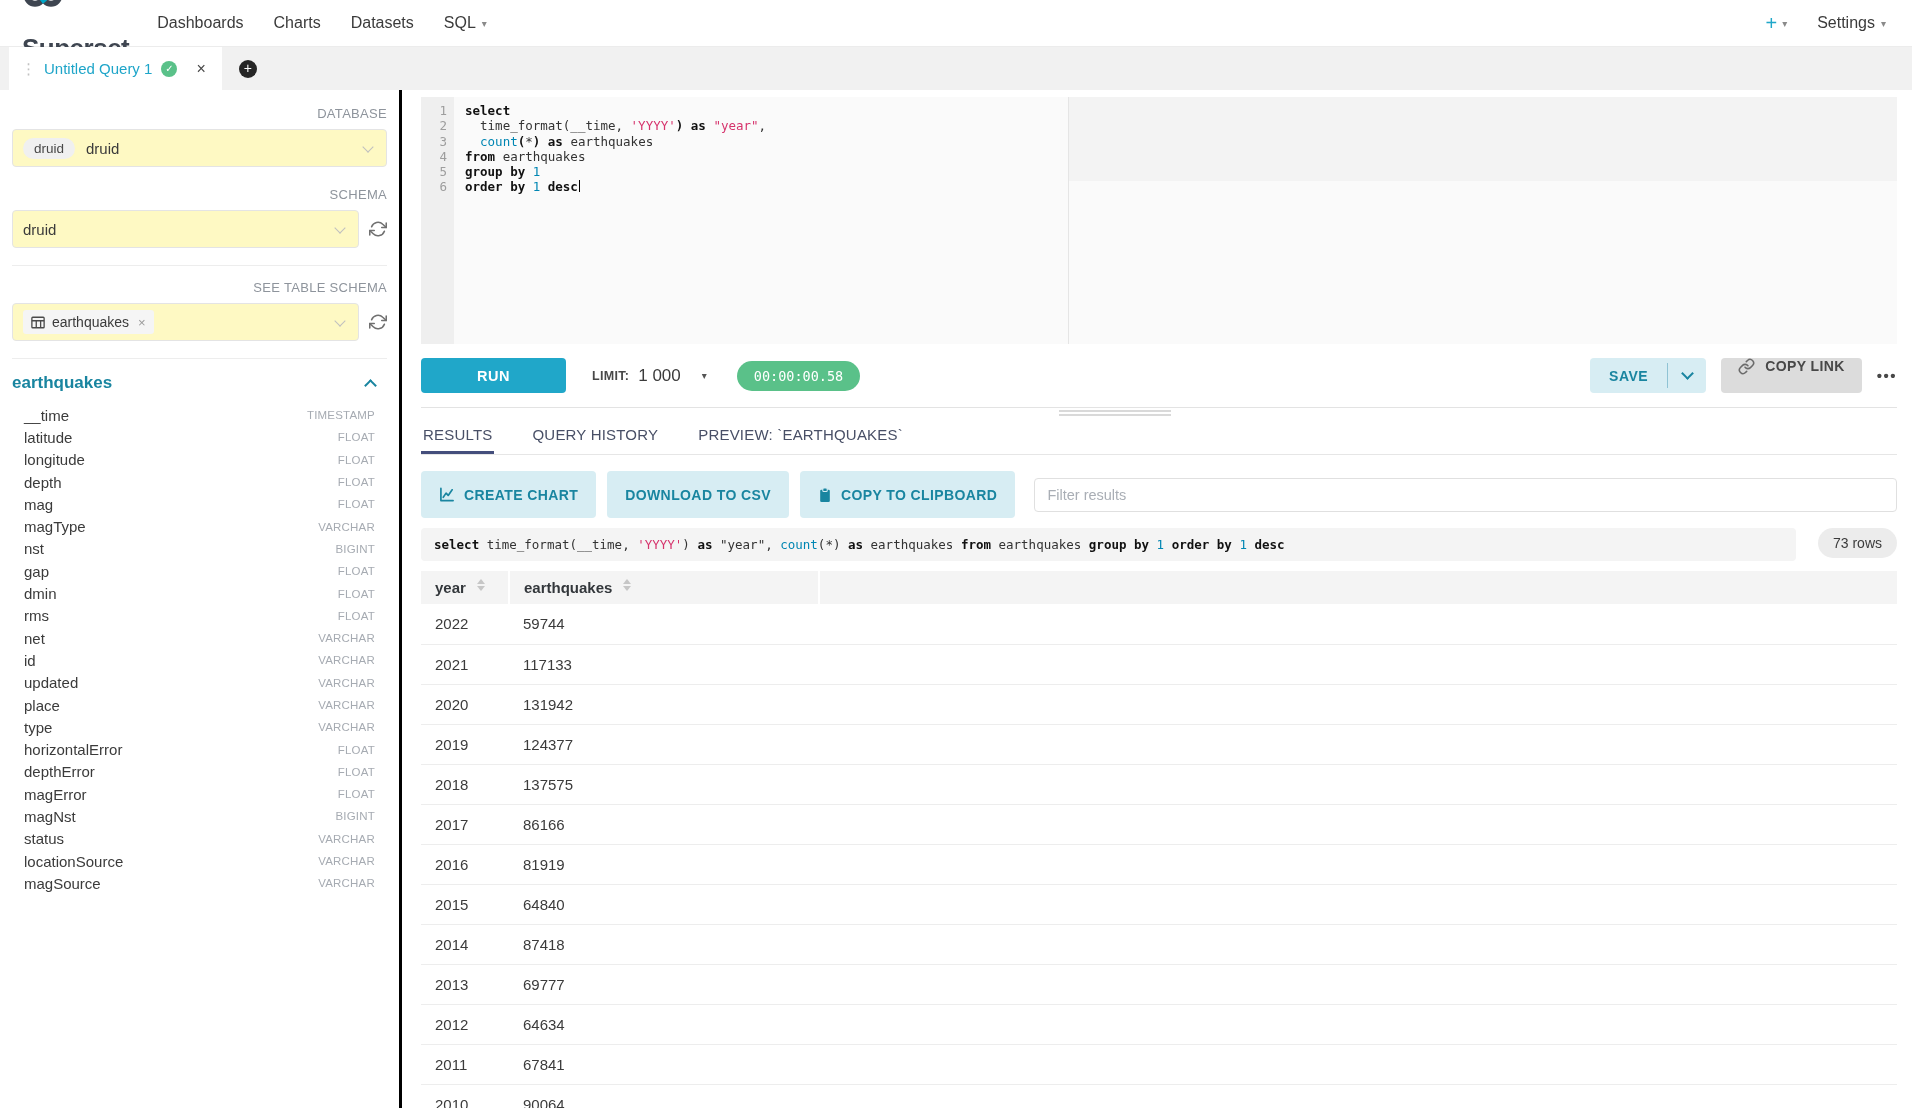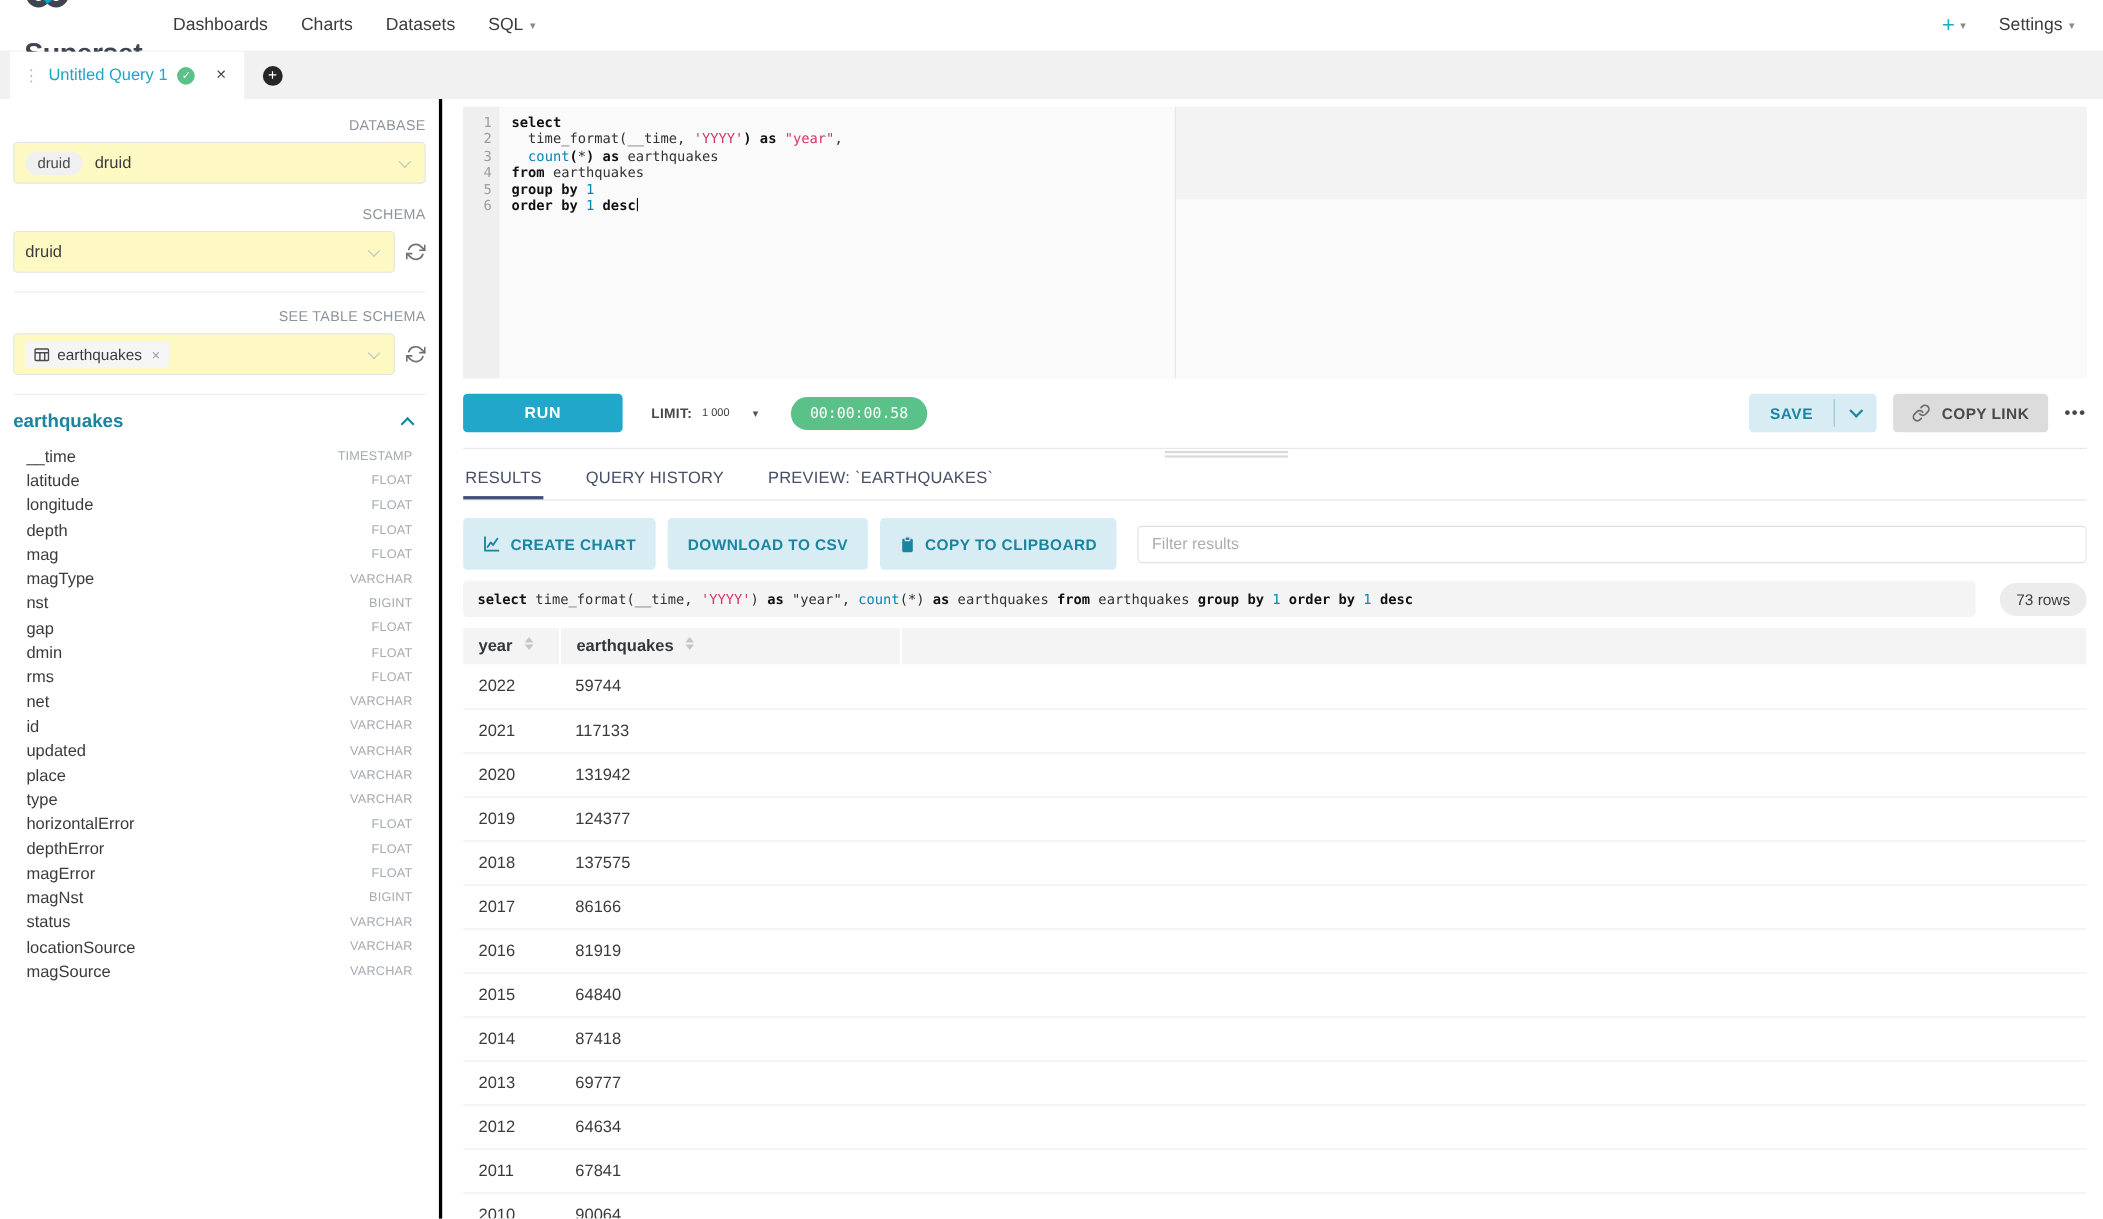--- a/index.html
+++ b/index.html
@@ -69,54 +69,54 @@
   .fn { color:#0086b3; }
   .num { color:#0086b3; }
   .str { color:#d6336c; }
   .cursor { display:inline-block; width:1.5px; height:12px; background:#000; margin-left:1px; vertical-align:-1px; }
 
   .toolbar { height:63px; display:flex; align-items:center; }
   .run-btn { width:145px; height:35px; background:#20a7c9; color:#fff; border:none; border-radius:4px;
     font-family:inherit; font-weight:700; font-size:14.5px; letter-spacing:0.6px; }
   .limit { margin-left:26px; display:flex; align-items:center; gap:9px; }
   .limit-label { font-size:12.5px; font-weight:700; color:#484848; letter-spacing:0.3px; }
-  .limit-value { font-size:10px; }
+  .limit-value { font-size:17px; }
   .limit-caret { font-size:10px; color:#555; margin-left:12px; }
   .timer { margin-left:30px; background:#5ac189; color:#fff; border-radius:17px;
     padding:7px 17px; font:13.5px "DejaVu Sans Mono", monospace; }
   .toolbar-right { margin-left:auto; display:flex; align-items:center; gap:15px; }
   .save-group { display:flex; align-items:stretch; background:#d7edf3; border-radius:4px; height:35px; overflow:hidden; }
   .save-main { padding:0 19px; display:flex; align-items:center; color:#1985a0; font-weight:700;
     font-size:14px; letter-spacing:0.5px; }
   .save-divider { width:1px; background:#8fc3d4; margin:5px 0; }
   .save-caret { width:38px; display:flex; align-items:center; justify-content:center; }
   .save-caret i { width:9px; height:9px; border-right:2.2px solid #1985a0; border-bottom:2.2px solid #1985a0;
     transform:rotate(45deg); margin-top:-4px; }
-  .copylink-btn { background:#dcdcdc; border-radius:4px; height:35px; display:flex; align-items:center;
+  .copylink-btn { background:#dcdcdc; border-radius:4px; height:35px; display:flex; align-items:flex-start;
     gap:10px; padding:0 17px; color:#484848; font-weight:700; font-size:14px; letter-spacing:0.4px; }
   .more-dots { color:#484848; font-weight:700; font-size:15px; letter-spacing:1.5px; }
 
   .drag-divider { border-top:1px solid #e3e3e3; height:10px; position:relative; }
   .drag-handle { position:absolute; left:calc(50% - 100px); top:2px; width:112px; height:6px;
     border-top:2px solid #d9d9d9; border-bottom:2px solid #d9d9d9; }
 
   .south { flex:1; display:flex; flex-direction:column; overflow:hidden; }
   .south-tabs { display:flex; gap:36px; border-bottom:1px solid #e6e6e6; }
   .stab { padding:9px 2px 8px 2px; font-size:15px; color:#484f66; letter-spacing:0.2px; }
   .stab.active { border-bottom:3px solid #444e7c; }
 
   .actions { display:flex; gap:11px; margin-top:16px; align-items:center; }
   .action-btn { background:#d7edf3; color:#1985a0; border:none; border-radius:4px; height:47px;
     display:flex; align-items:center; gap:9px; padding:0 18px; font-family:inherit;
     font-weight:700; font-size:14px; letter-spacing:0.4px; }
   .filter-input { flex:1; height:34px; border:1px solid #e0e0e0; border-radius:4px; margin-left:8px;
     padding:0 12px; font-family:inherit; font-size:14.5px; color:#3b3b3b; outline:none; }
   .filter-input::placeholder { color:#a9aeb5; }
 
-  .query-row { display:flex; align-items:center; gap:22px; margin-top:10px; }
+  .query-row { display:flex; align-items:flex-start; gap:22px; margin-top:10px; }
   .querybar { flex:1; background:#f4f4f4; border-radius:4px; padding:9px 13px; white-space:pre;
     overflow:hidden; font:12.5px "DejaVu Sans Mono", monospace; color:#333; }
   .rows-badge { background:#ececec; border-radius:15px; padding:7px 15px; font-size:14px;
     color:#3b3b3b; white-space:nowrap; }
 
   .results-wrap { margin-top:10px; flex:1; overflow:hidden; }
   table { border-collapse:collapse; width:100%; table-layout:fixed; }
   th { background:#f4f4f4; text-align:left; font-size:15px; font-weight:700; color:#33373b;
     padding:8px 10px 8px 14px; border-right:2px solid #fff; }
   th.filler { border-right:none; }

